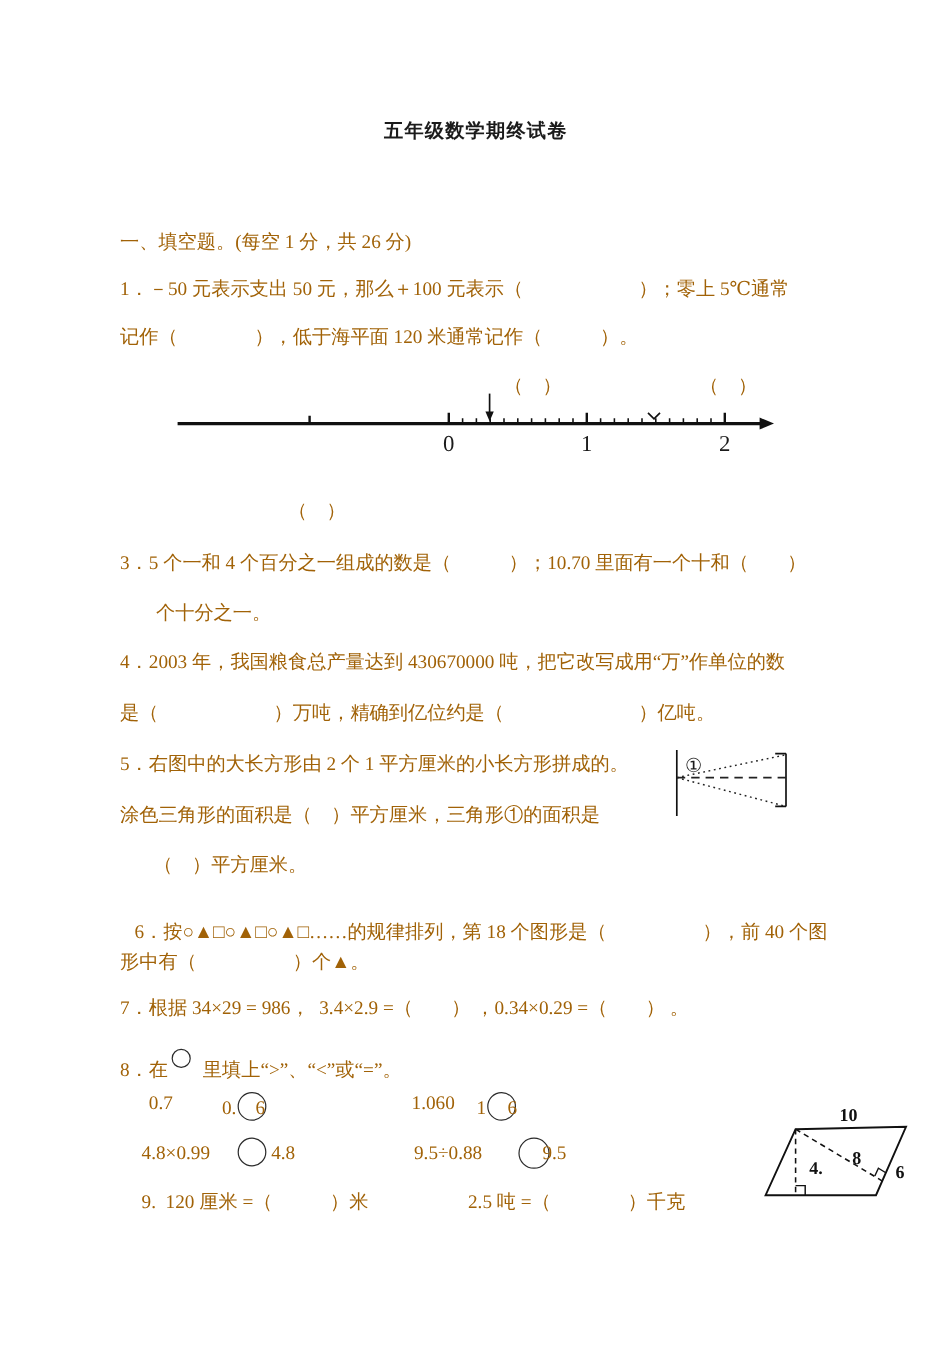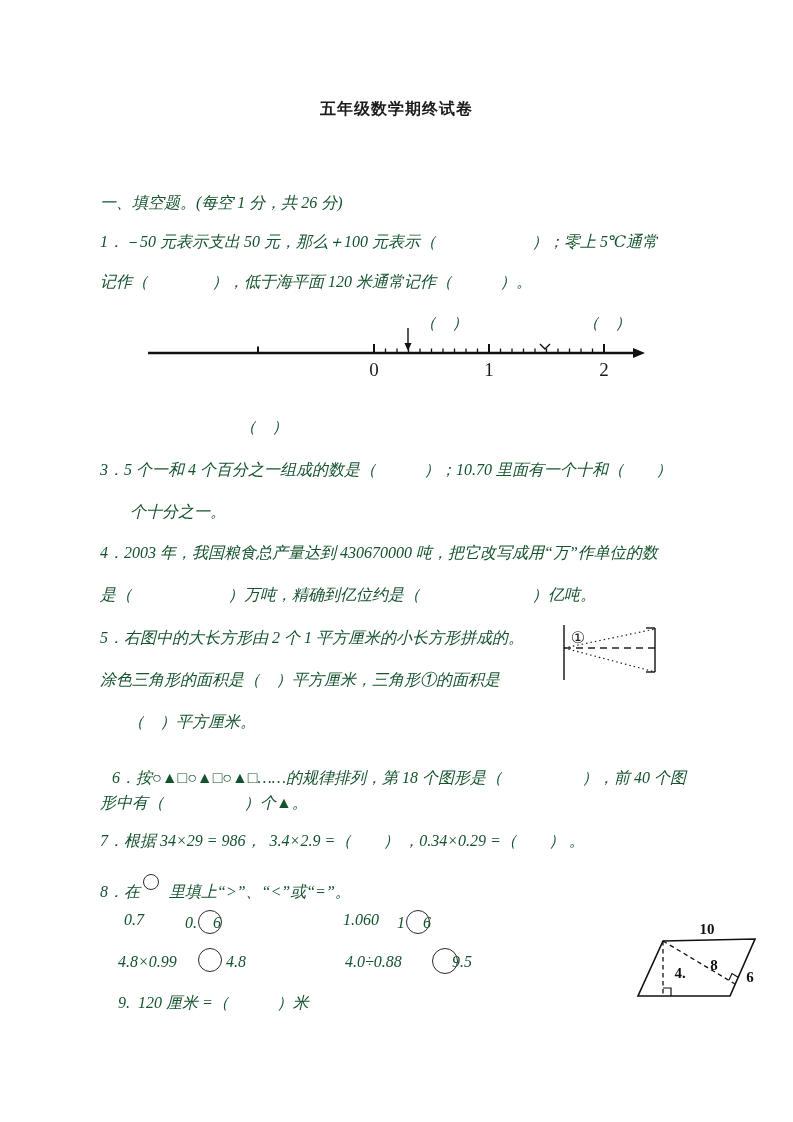--- a/index.html
+++ b/index.html
@@ -9,22 +9,21 @@
     background:#ffffff;
     font-family:"Liberation Serif","DejaVu Serif",serif;
     color:#1b1b1b;
     overflow:hidden;
   }
   .line{
     position:absolute;
     font-size:16px;
     line-height:1.25;
     white-space:pre;
-    color:#14532d;
-    font-style:italic;
+    color:#a16207;
   }
   .title{
     position:absolute;
     left:0;top:99px;width:100%;
     text-align:center;
     font-size:16px;font-weight:bold;
     letter-spacing:1px;
   }
   .cmp-circle{
     display:inline-block;
@@ -111,25 +110,26 @@
   <div class="line" style="left:100px;top:874px;"><span>8．在</span><span class="cmp-circle small" style="margin:0 10px 0 3px;"></span><span>里填上“&gt;”、“&lt;”或“=”。</span></div>
 
   <div class="line" style="left:124px;top:910px;">0.7</div>
   <div class="line" style="left:185px;top:910px;"><span>0.</span><span class="cmp-circle" style="margin-left:1px;margin-right:-9px;"></span><span>6</span></div>
   <div class="line" style="left:343px;top:910px;">1.060</div>
   <div class="line" style="left:397px;top:910px;"><span>1</span><span class="cmp-circle" style="margin-left:1px;margin-right:-7px;"></span><span>6</span></div>
 
   <div class="line" style="left:118px;top:952px;">4.8×0.99</div>
   <div class="abs-circle" style="left:198px;top:948px;width:22px;height:22px;"></div>
   <div class="line" style="left:226px;top:952px;text-align:right;">4.8</div>
-  <div class="line" style="left:345px;top:952px;">4.0÷0.88</div>
+  <div class="line" style="left:345px;top:952px;">9.5÷0.88</div>
   <div class="abs-circle" style="left:432px;top:948px;width:24px;height:24px;"></div>
   <div class="line" style="left:452px;top:952px;">9.5</div>
 
   <div class="line" style="left:118px;top:993px;">9.  120 厘米 =（　　　）米</div>
+  <div class="line" style="left:390px;top:993px;">2.5 吨 =（　　　　）千克</div>
 
   <svg style="left:625px;top:918px;" width="168" height="85" viewBox="0 0 168 85">
     <polygon points="38,23 130,21 105,78 13,78" fill="none" stroke="#111" stroke-width="1.6"></polygon>
     <line x1="38" y1="23" x2="38" y2="78" stroke="#111" stroke-width="1.3" stroke-dasharray="4.5,3.5"></line>
     <path d="M38 70 H46 V78" fill="none" stroke="#111" stroke-width="1.2"></path>
     <line x1="38" y1="23" x2="110" y2="66" stroke="#111" stroke-width="1.3" stroke-dasharray="4.5,3.5"></line>
     <path d="M104 62 L107 55.5 L113.5 59.5" fill="none" stroke="#111" stroke-width="1.2"></path>
     <text class="fig-label" x="82" y="16" font-size="15" font-weight="bold" text-anchor="middle" fill="#111">10</text>
     <text class="fig-label" x="89" y="52" font-size="15" font-weight="bold" text-anchor="middle" fill="#111">8</text>
     <text class="fig-label" x="125" y="64" font-size="15" font-weight="bold" text-anchor="middle" fill="#111">6</text>

